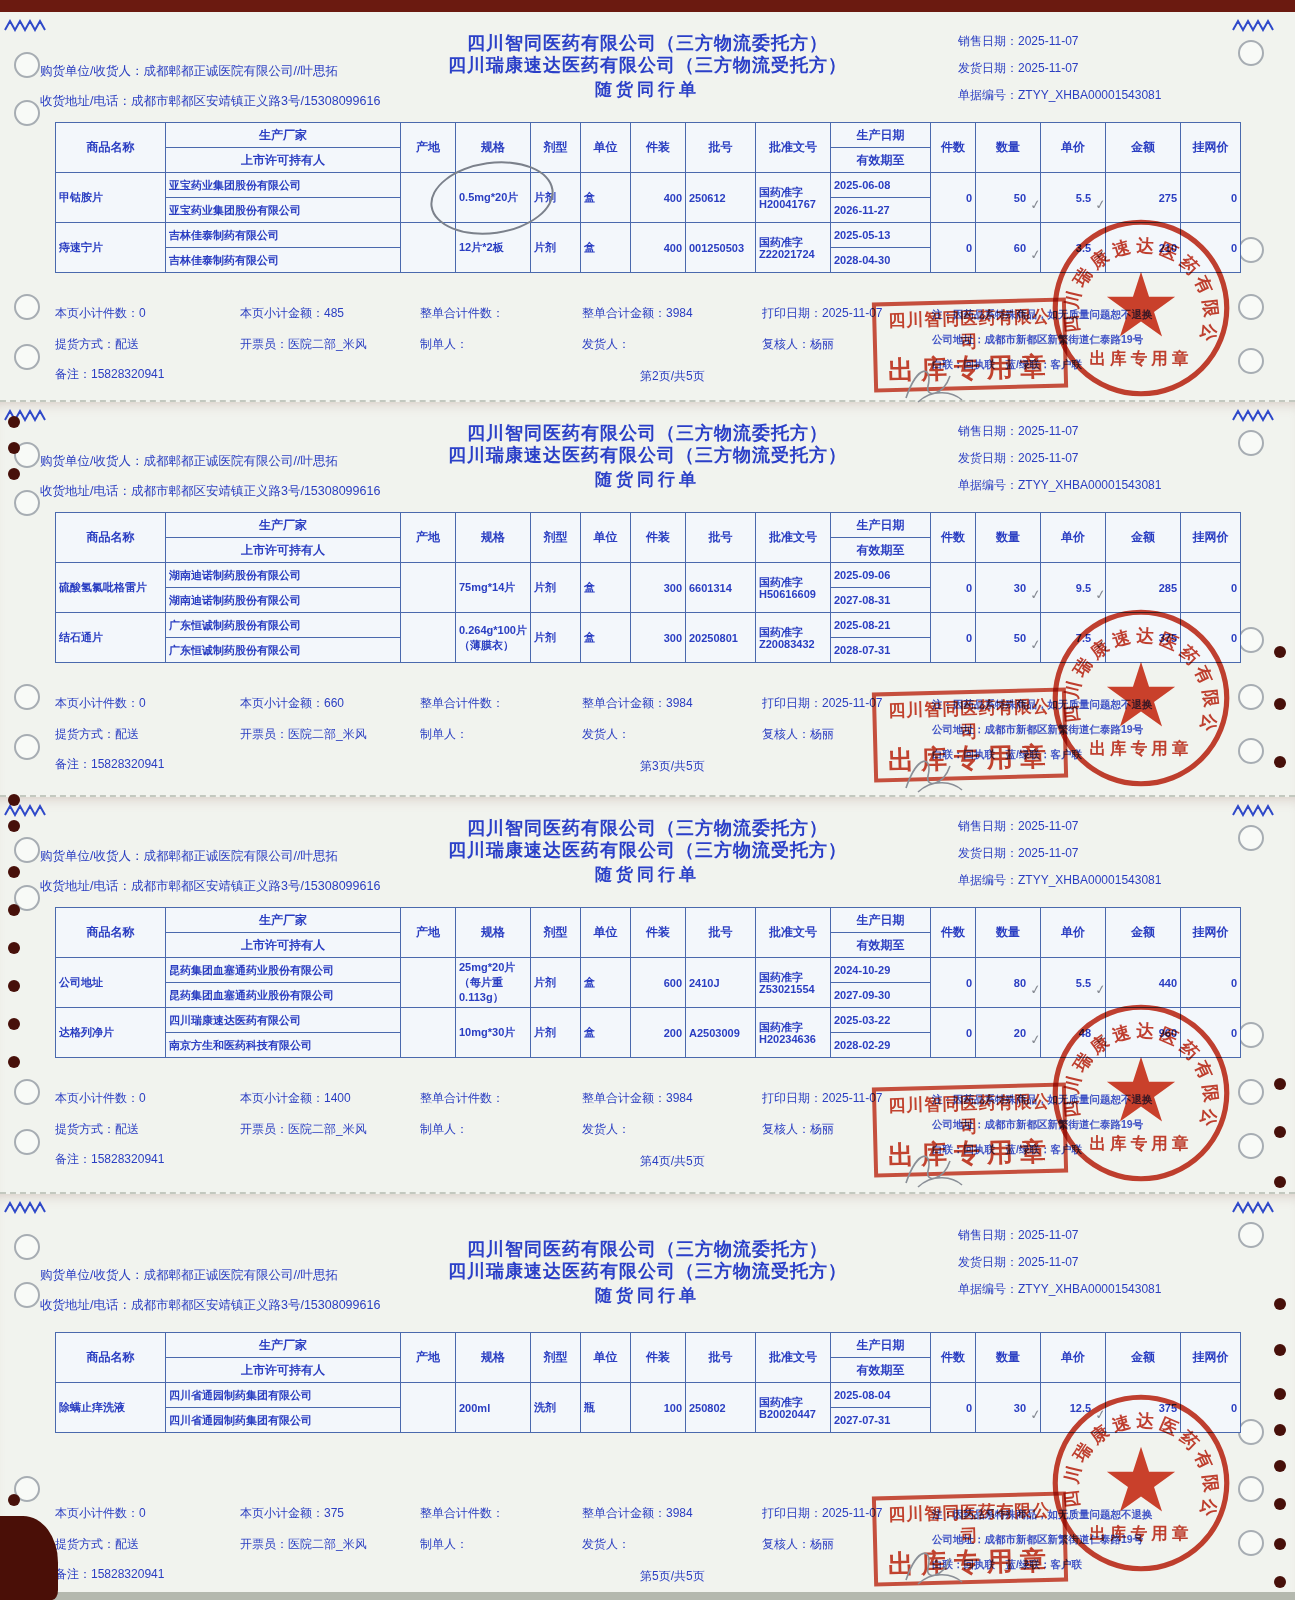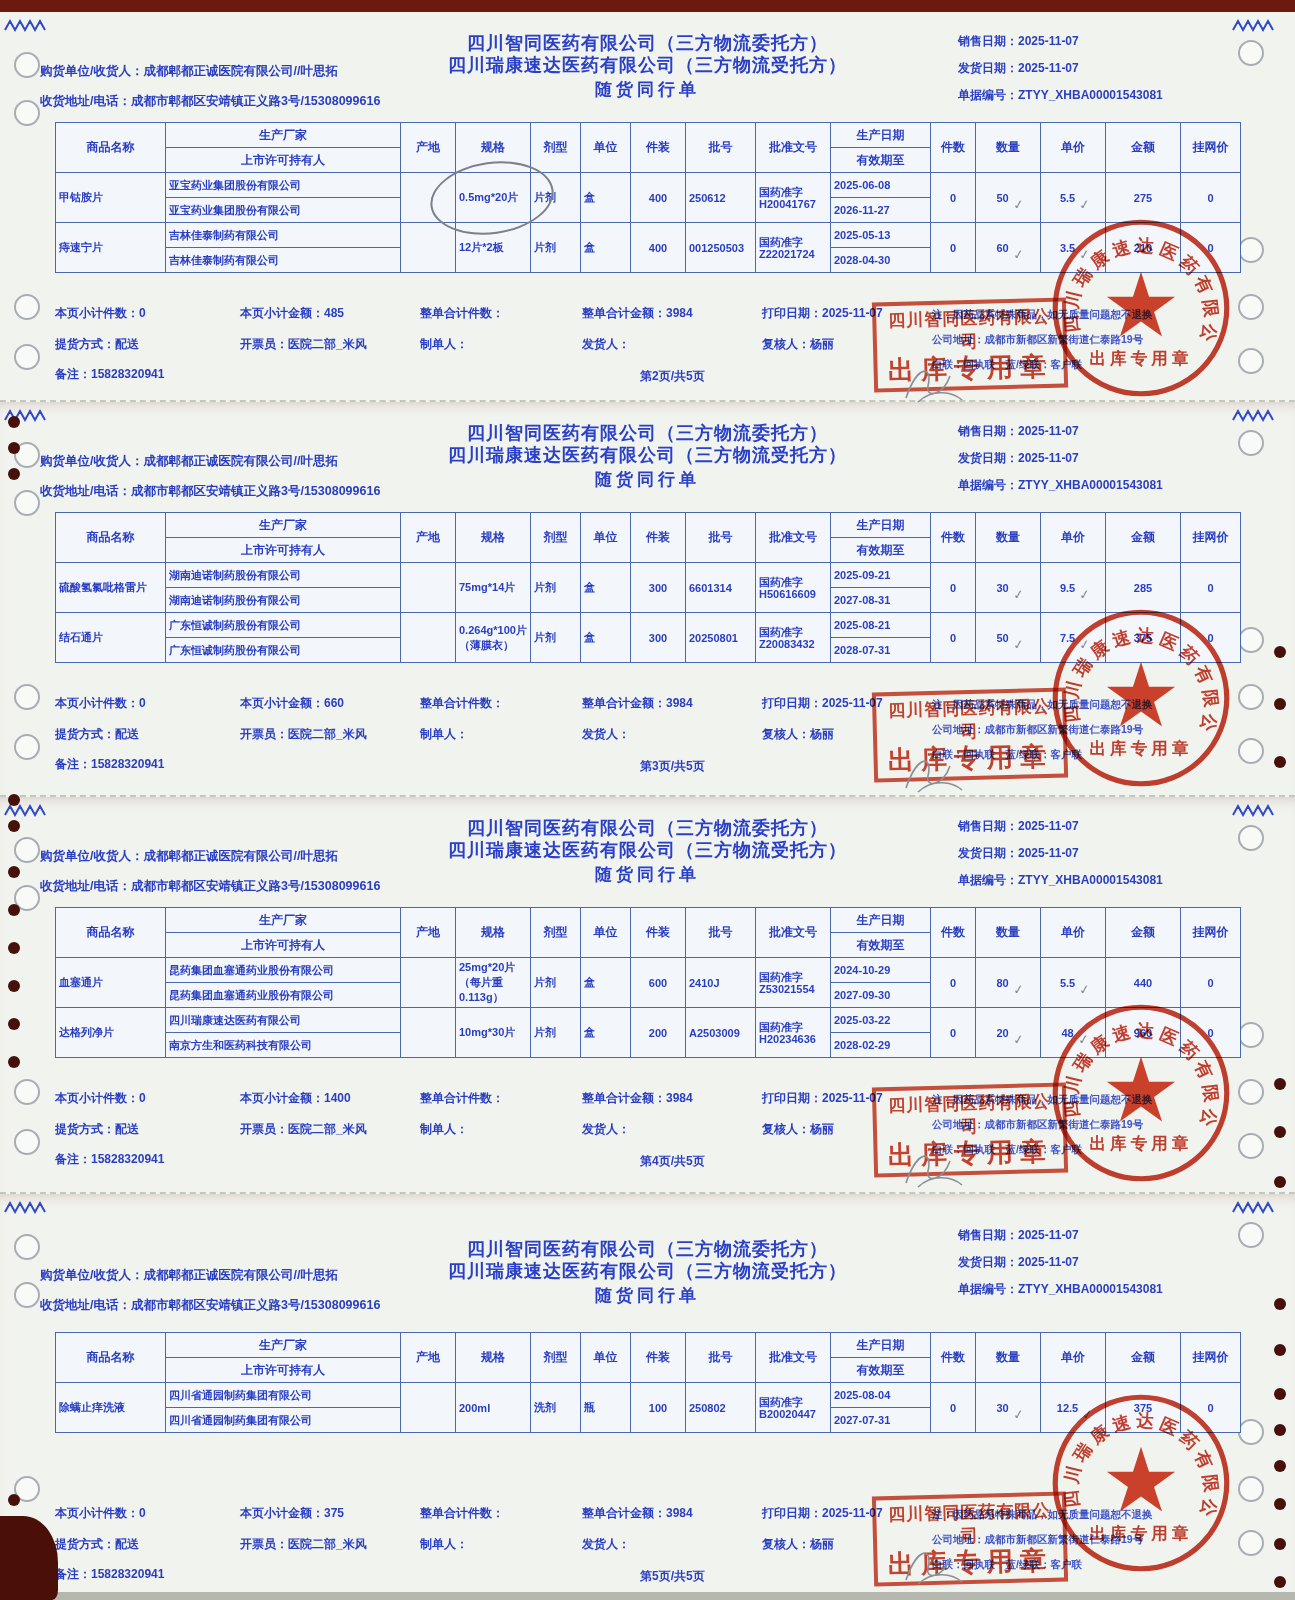--- a/index.html
+++ b/index.html
@@ -5,21 +5,21 @@
   html,body{margin:0;padding:0;background:#5d150c;}
   .scan{position:relative;width:1295px;height:1600px;background:#eef0e9;overflow:hidden;
         font-family:"Liberation Sans","DejaVu Sans",sans-serif;}
   .top-edge{position:absolute;left:0;top:0;width:100%;height:12px;background:#6b1a10;}
   #pages{position:absolute;left:0;top:12px;width:100%;}
   .doc-page{position:relative;width:1295px;background:#f1f3ee;}
   .p0{height:388px}.p1{height:393px}.p2{height:395px}.p3{height:412px}
   .p1,.p2,.p3{border-top:2px dashed #c3c8bf;box-shadow:inset 0 10px 14px -10px rgba(150,100,90,.35);}
 
   
-  .blue{color:#2a3ec2;font-weight:bold;}
+  .blue{color:#2a3ec2;font-weight:normal;}
   .title{position:absolute;left:0;right:0;top:20px;text-align:center;color:#2b40c8;font-weight:bold;}
   .title .t1,.title .t2{font-size:18px;letter-spacing:1px;line-height:22px;}
   .title .t3{font-size:17px;letter-spacing:4px;margin-top:2px;}
   .p3 .title{top:44px}
   .buyer{position:absolute;left:40px;top:44px;font-size:12.5px;line-height:30px;}
   .p3 .buyer{top:66px}
   .dates{position:absolute;left:958px;top:16px;font-size:12px;line-height:27px;}
   .p3 .dates{top:28px}
 
   table.doc-table{position:absolute;left:55px;top:110px;width:1185px;border-collapse:collapse;
@@ -27,21 +27,21 @@
   .p3 table.doc-table{top:138px}
   .doc-table th,.doc-table td{border:1px solid #4a69ad;color:#2a3ec2;font-weight:bold;
     padding:1px 3px;overflow:hidden;}
   .doc-table th{font-size:12px;height:22px;}
   .doc-table td{font-size:11px;height:22px;}
   .c-name{font-size:12px;}
   .c-manu,.c-mah{text-align:left;font-size:11.5px;}
   .c-date,.c-batch,.c-appr{text-align:left;font-size:10.5px;}
   .c-appr span{display:block;line-height:12px;}
   .c-spec{font-size:10.5px;}
-  .c-qty,.c-price,.c-pieces,.c-amount,.c-listed,.c-pack{text-align:center;}
+  .c-qty,.c-price,.c-pieces,.c-amount,.c-listed,.c-pack{text-align:right;}
   .tick{display:inline-block;color:#868b93;transform:translate(4px,7px) rotate(-8deg);
     font-size:13px;font-weight:normal;}
 
   .footer{position:absolute;left:0;top:288px;width:100%;height:100px;font-size:12px;}
   .p3 .footer{top:306px}
   .footer .fi{position:absolute;white-space:nowrap;}
   .f-l1{top:5px}.f-l2{top:36px}.f-l3{top:66px}
   .fx1{left:55px}.fx2{left:240px}.fx3{left:420px}.fx4{left:582px}.fx5{left:762px}
   .page-label{position:absolute;left:640px;top:68px;font-size:12px;}
 
@@ -333,21 +333,21 @@
     <td rowspan="2" class="c-origin"></td>
     <td rowspan="2" class="c-spec">75mg*14片</td>
     <td rowspan="2">片剂</td>
     <td rowspan="2">盒</td>
     <td rowspan="2" class="c-pack">300</td>
     <td rowspan="2" class="c-batch">6601314</td>
     <td rowspan="2" class="c-appr">
       <span>国药准字</span>
       <span>H50616609</span>
     </td>
-    <td class="c-date">2025-09-21</td>
+    <td class="c-date">2025-09-06</td>
     <td rowspan="2" class="c-pieces">0</td>
     <td rowspan="2" class="c-qty"><span>30</span><span class="tick">✓</span></td>
     <td rowspan="2" class="c-price"><span>9.5</span><span class="tick">✓</span></td>
     <td rowspan="2" class="c-amount">285</td>
     <td rowspan="2" class="c-listed">0</td>
   </tr>
   <tr>
     <td class="c-mah">湖南迪诺制药股份有限公司</td>
     <td class="c-date">2027-08-31</td>
   </tr>
@@ -491,21 +491,21 @@
           <th rowspan="2">金额</th>
           <th rowspan="2">挂网价</th>
         </tr>
         <tr>
           <th>上市许可持有人</th>
           <th>有效期至</th>
         </tr>
       </thead>
       <tbody>
   <tr>
-    <td rowspan="2" class="c-name">血塞通片</td>
+    <td rowspan="2" class="c-name">公司地址</td>
     <td class="c-manu">昆药集团血塞通药业股份有限公司</td>
     <td rowspan="2" class="c-origin"></td>
     <td rowspan="2" class="c-spec">25mg*20片（每片重0.113g）</td>
     <td rowspan="2">片剂</td>
     <td rowspan="2">盒</td>
     <td rowspan="2" class="c-pack">600</td>
     <td rowspan="2" class="c-batch">2410J</td>
     <td rowspan="2" class="c-appr">
       <span>国药准字</span>
       <span>Z53021554</span>

